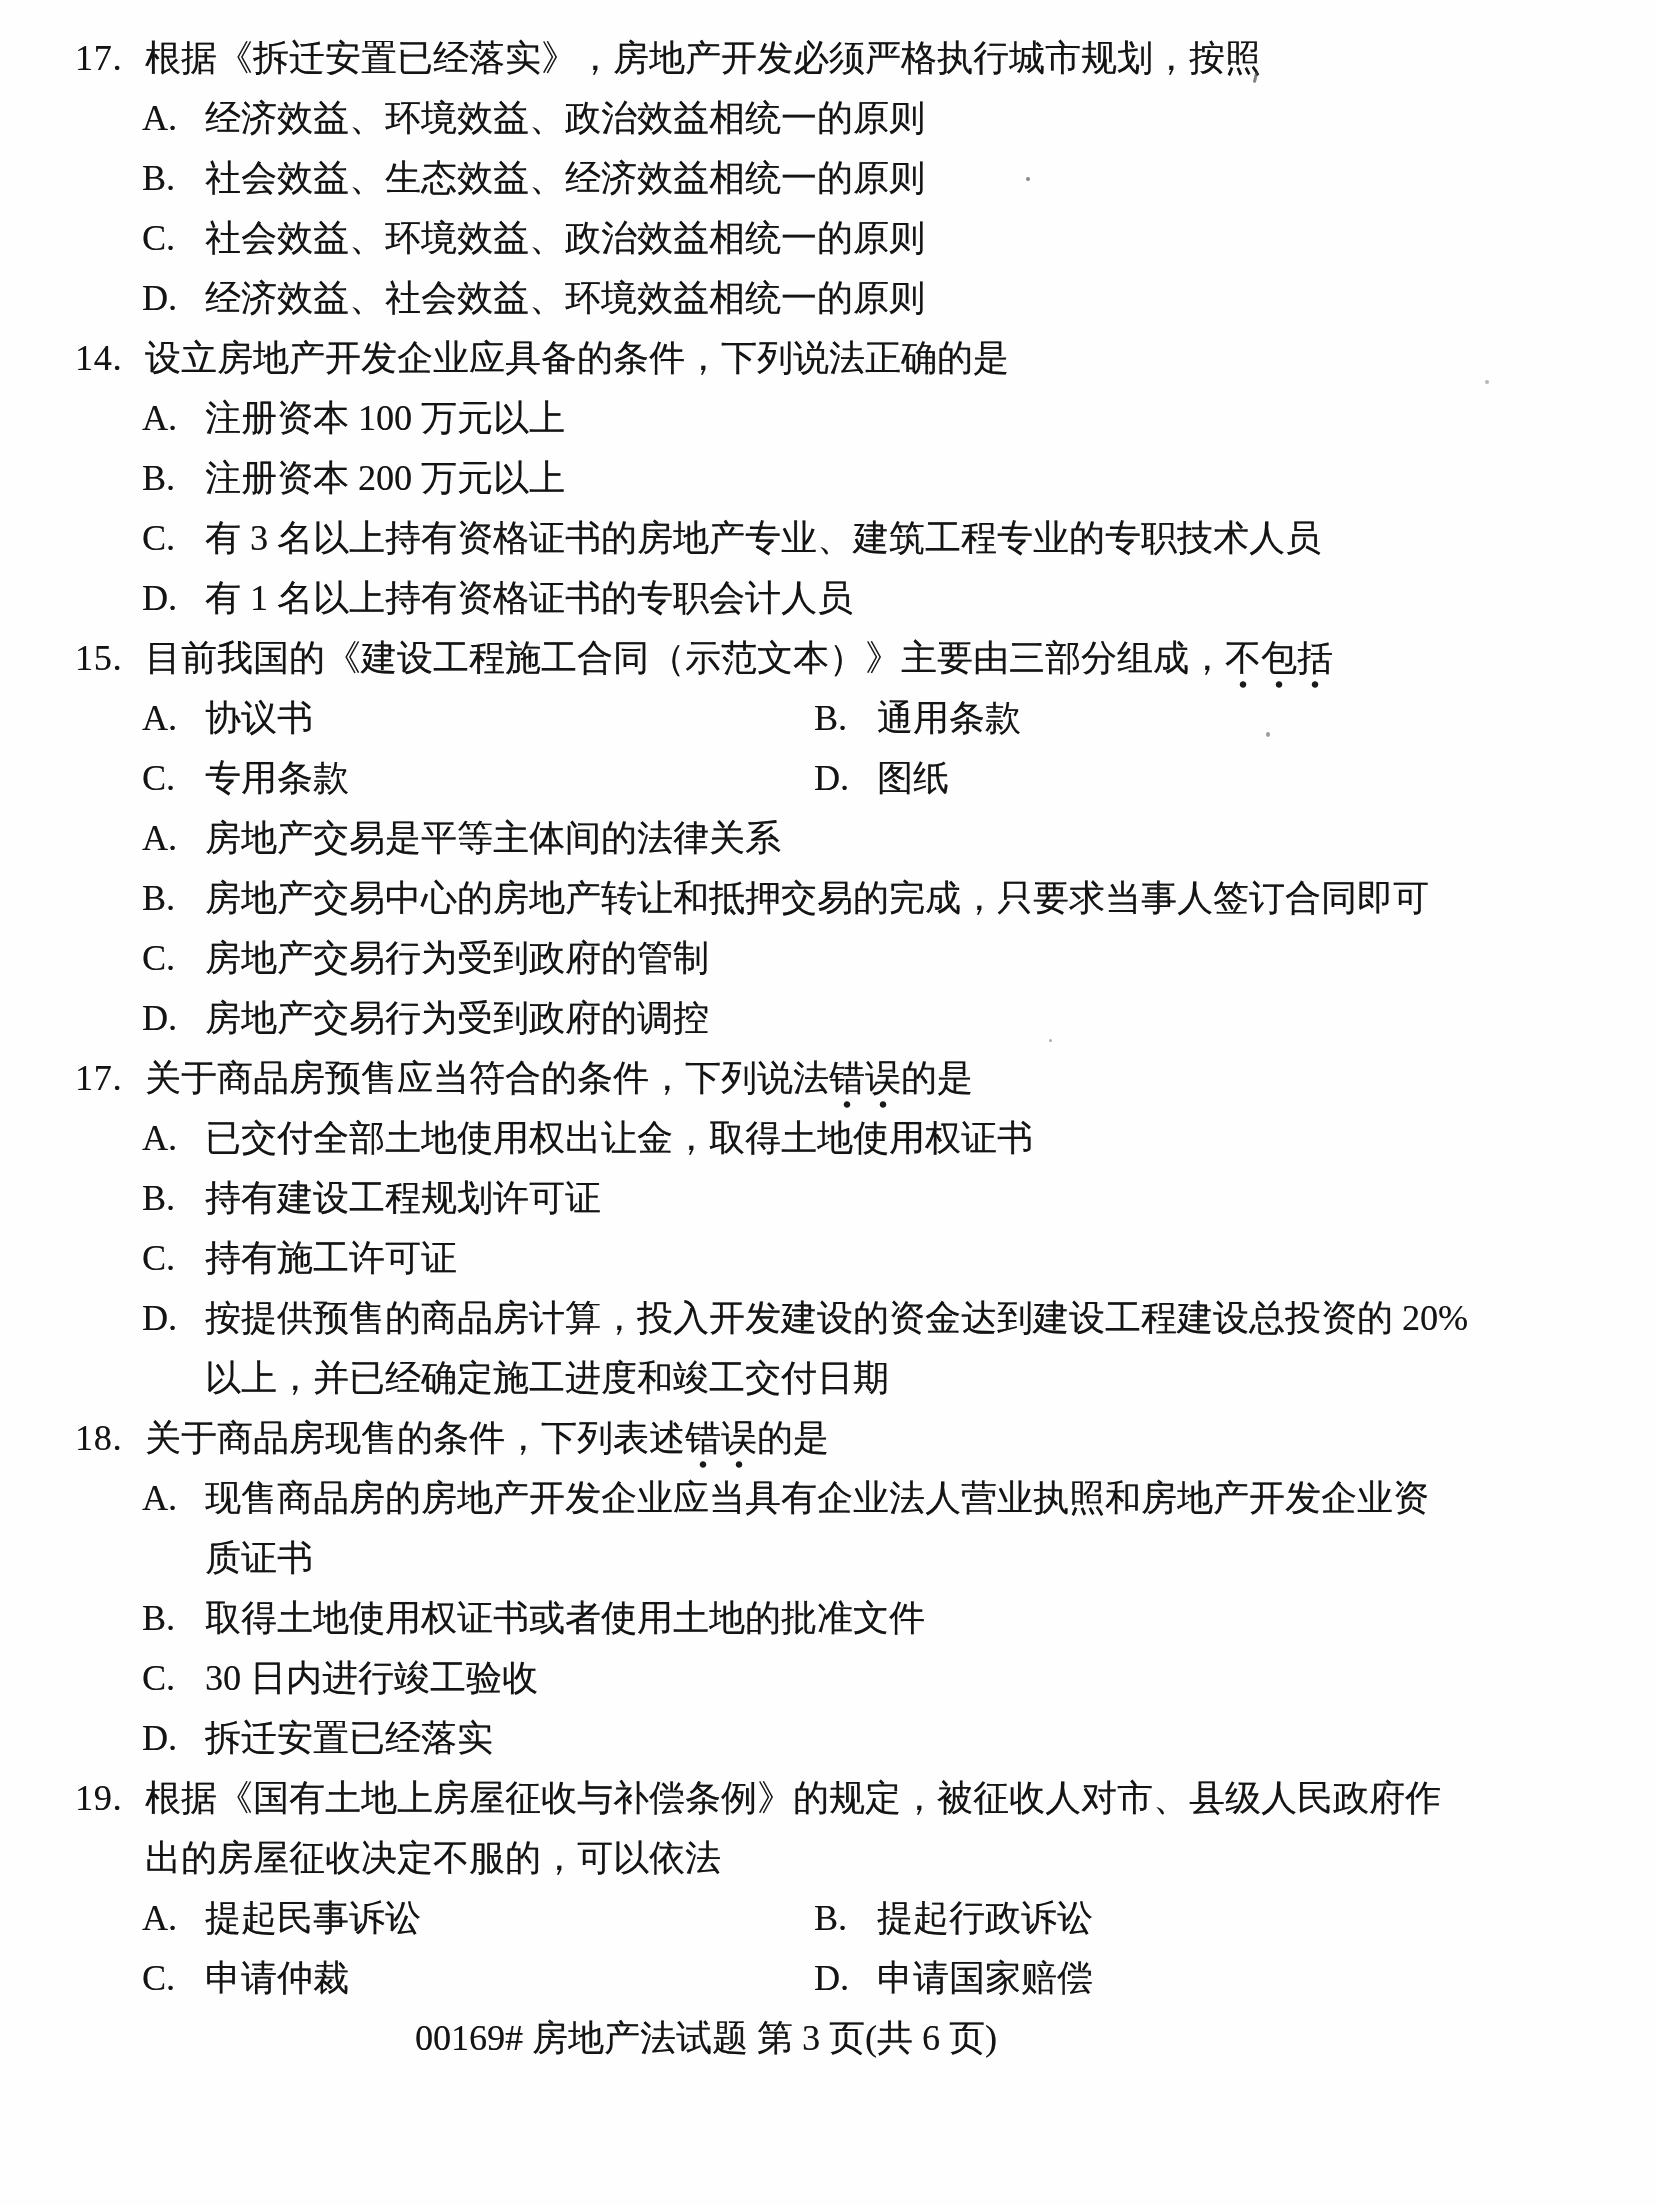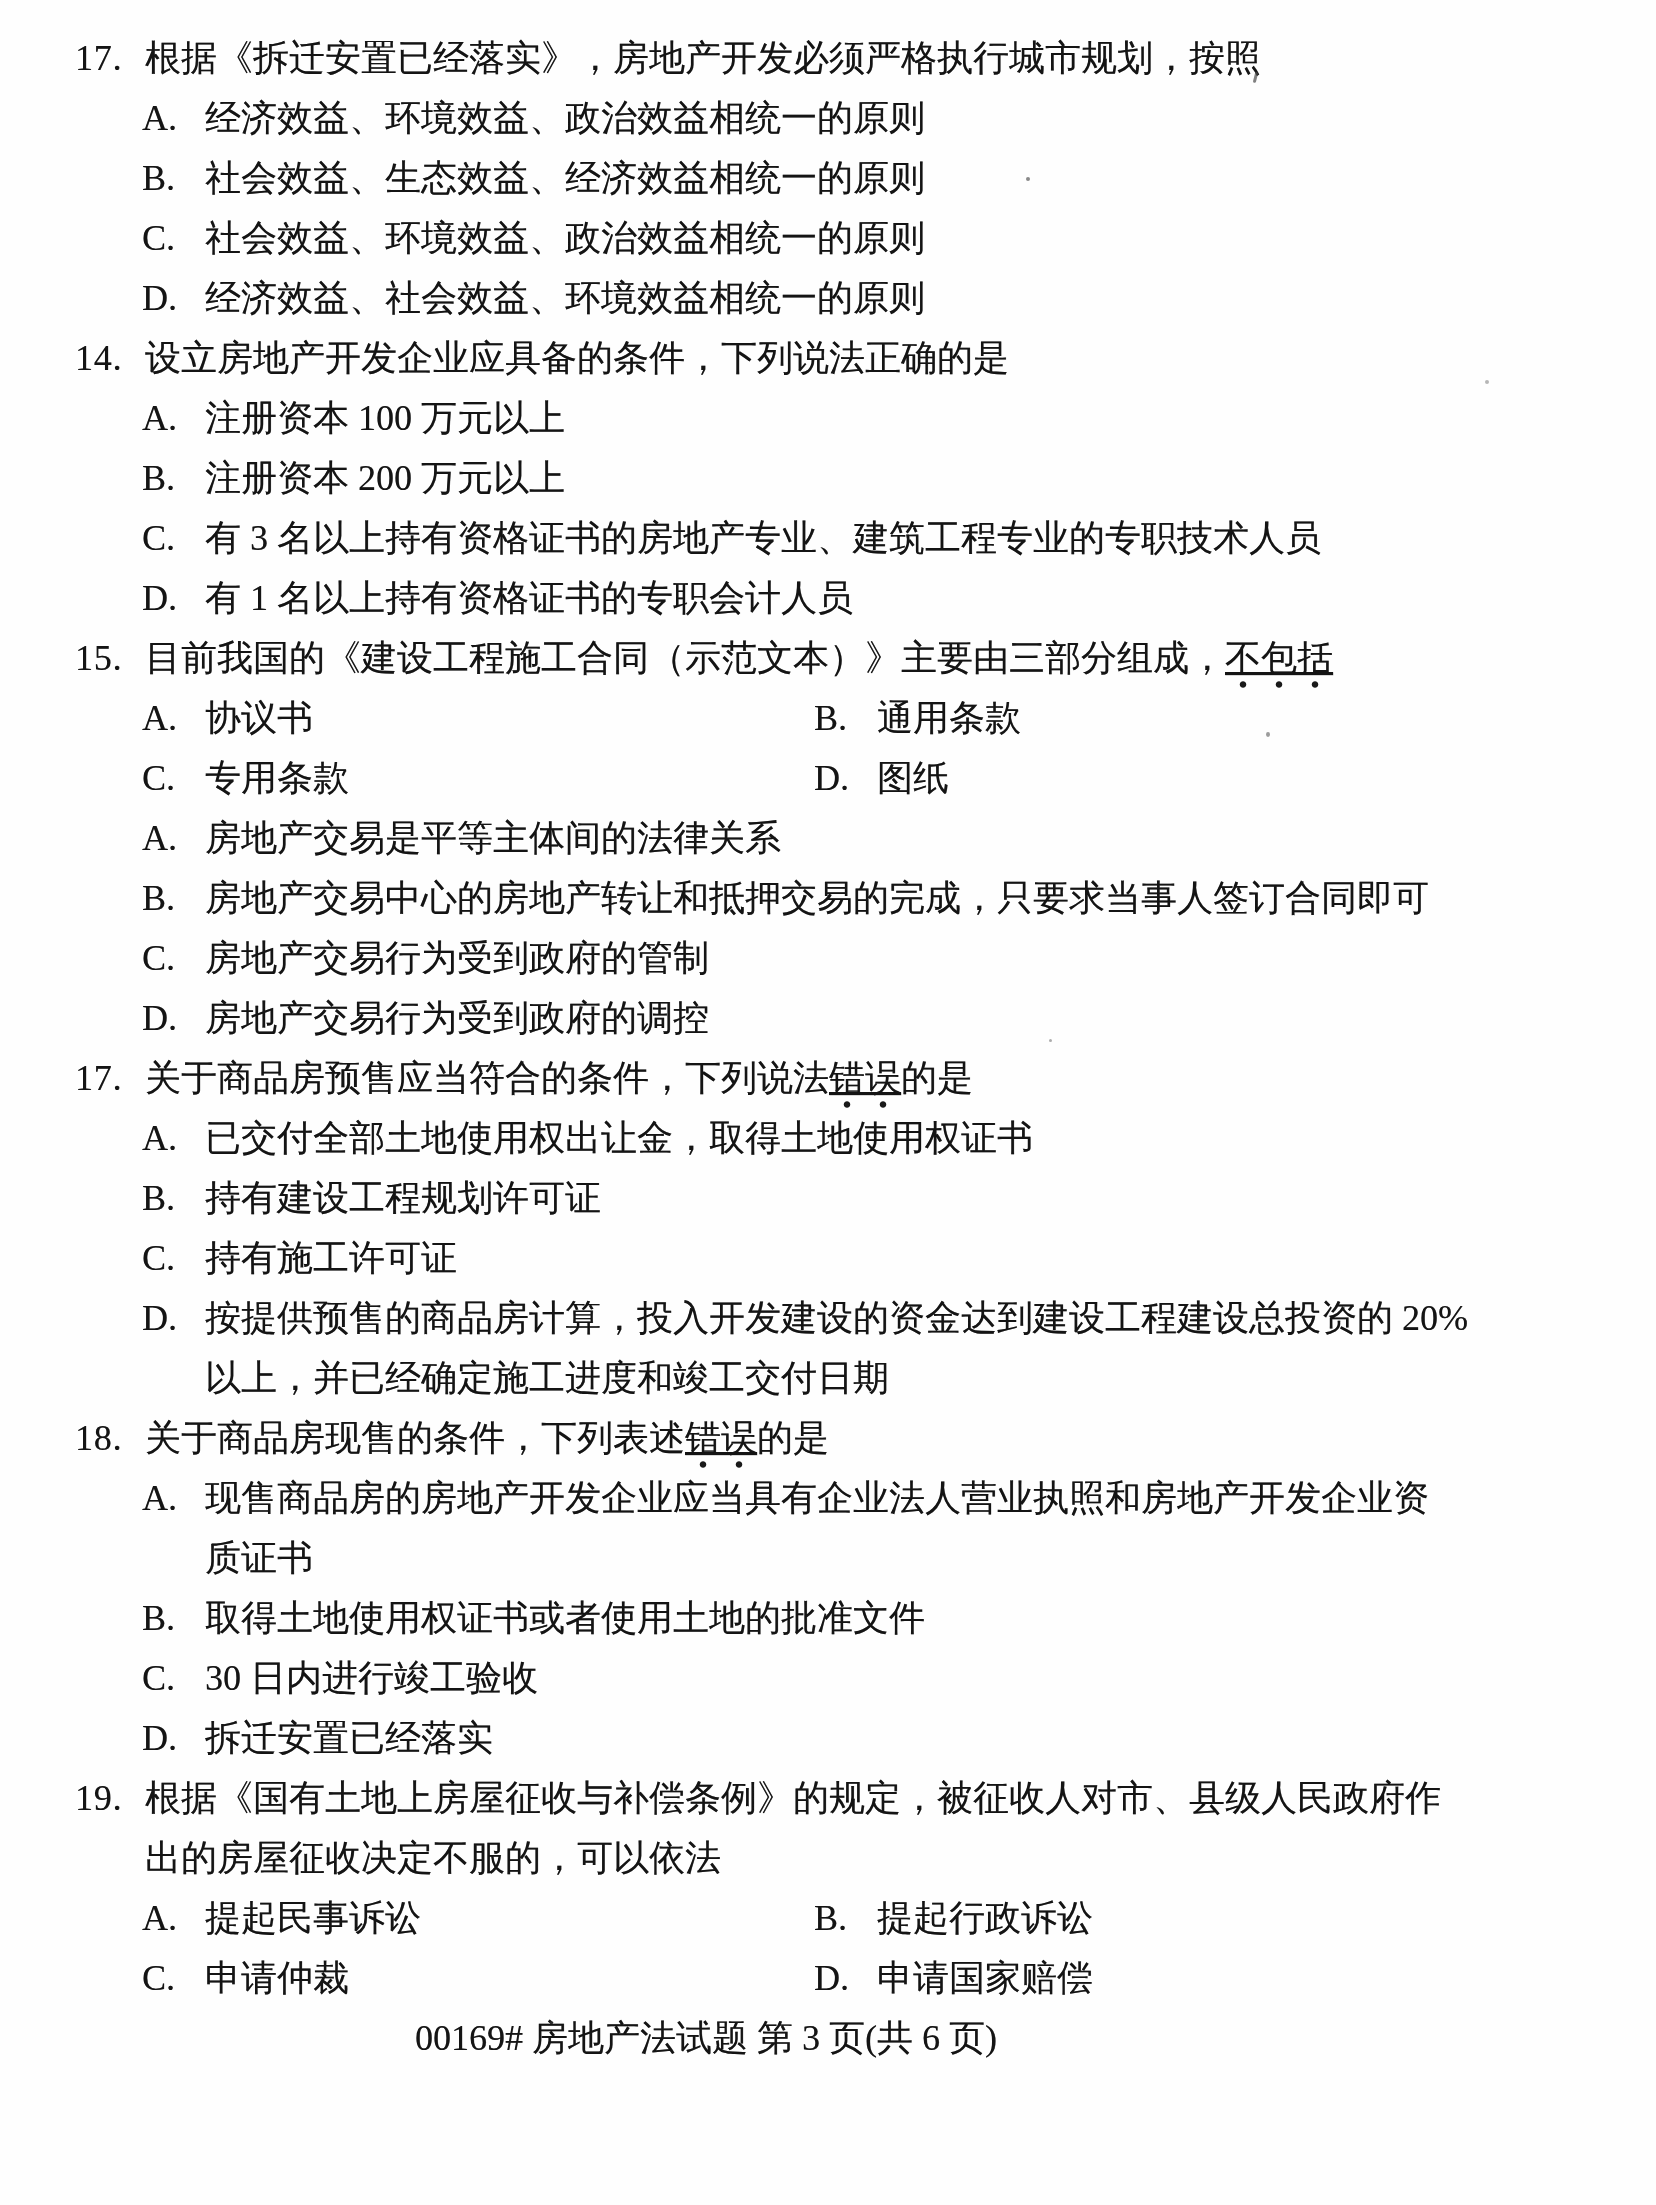--- a/index.html
+++ b/index.html
@@ -53,21 +53,20 @@
   .opt-row.two-col .opt-label { margin-left: 0; }
   .opt-row.two-col .opt-text { margin-right: 0; }
 
   
   .emph {
     background-image: radial-gradient(circle, #1a1a1a 2.8px, rgba(0,0,0,0) 3.7px);
     background-size: 36px 9.2px;
     background-repeat: repeat-x;
     background-position: 0 100%;
     padding-bottom: 11px;
-    text-decoration: underline;
   }
 
   
   .footer-row {
     text-align: center;
     padding-right: 244px; 
   }
 
   
   .artifact {

